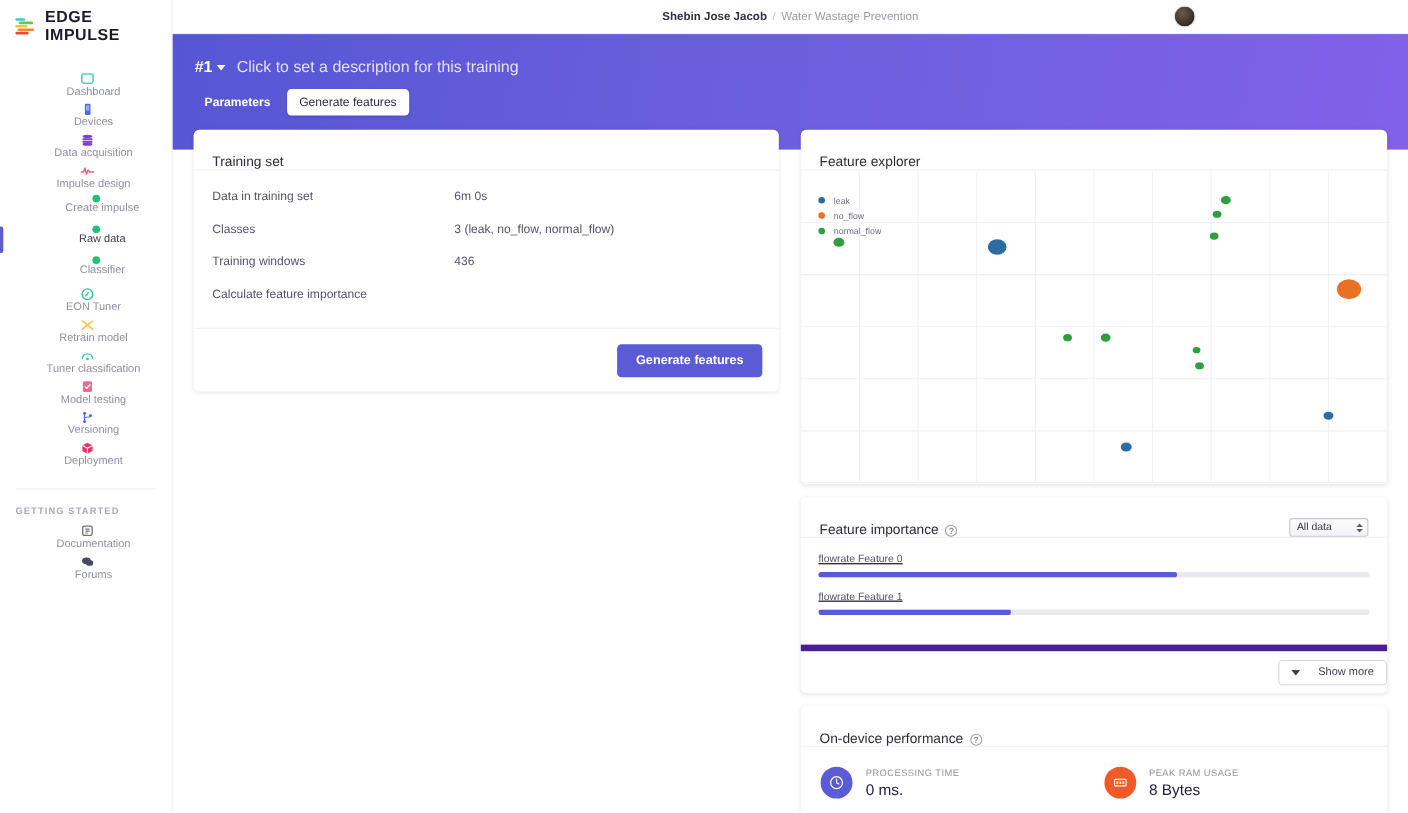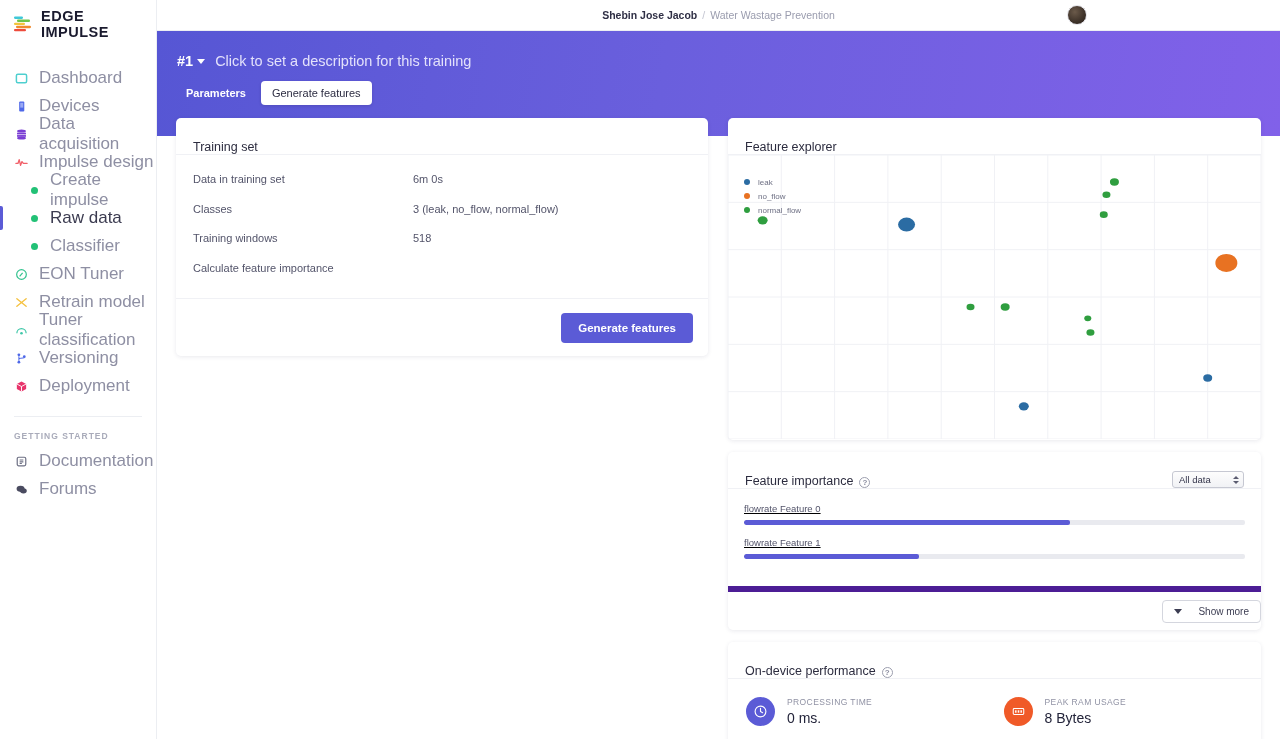--- a/index.html
+++ b/index.html
@@ -26,22 +26,23 @@
   .logo-mark { width: 21px; height: 17px; display: block; }
   .logo-text {
     font-size: 14.5px; font-weight: bold; letter-spacing: .5px;
     color: #1a1a2e;
   }
   .nav { margin-top: 28px; }
   .nav-item {
     position: relative;
     display: flex; align-items: center;
     height: 28px; padding-left: 14px;
-    font-size: 17px; color: #8e8fa3;
+    font-size: 10px; color: #8e8fa3;
     cursor: pointer;
+    flex-direction: column;
   }
   .nav-item .ic {
     width: 14px; height: 14px; margin-right: 11px;
     display: flex; align-items: center; justify-content: center;
     flex: 0 0 14px;
   }
   .nav-item.active { color: #3b3b50; font-weight: normal; }
   .nav-item.active::before {
     content: ""; position: absolute; left: 0; top: 2px;
     width: 3px; height: 24px; background: #5b5bd6; border-radius: 0 2px 2px 0;
@@ -301,20 +302,29 @@
       <div class="nav-item">
         <span class="ic">
           <svg viewBox="0 0 14 14" width="13" height="13">
               <path d="M2 10 A5 5 0 0 1 12 10" fill="none" stroke="#3fc7a8" stroke-width="1.3"></path>
               <circle cx="7" cy="10" r="1.4" fill="#3fc7a8"></circle>
             </svg>
         </span>
         <span>Tuner classification</span>
       </div>
 
+      <div class="nav-item">
+        <span class="ic">
+          <svg viewBox="0 0 14 14" width="13" height="13">
+              <rect x="2.5" y="1.8" width="9" height="10.4" rx="1.5" fill="#f56a8c"></rect>
+              <polyline points="4.6,7 6.3,8.7 9.6,5" stroke="#fff" stroke-width="1.3" fill="none" stroke-linecap="round" stroke-linejoin="round"></polyline>
+            </svg>
+        </span>
+        <span>Model testing</span>
+      </div>
 
       <div class="nav-item">
         <span class="ic">
           <svg viewBox="0 0 14 14" width="13" height="13">
               <circle cx="4.2" cy="3" r="1.5" fill="#4e68e8"></circle>
               <circle cx="4.2" cy="11" r="1.5" fill="#4e68e8"></circle>
               <circle cx="10" cy="5" r="1.5" fill="#4e68e8"></circle>
               <path d="M4.2 4.5 L4.2 9.5 M4.2 8 C4.2 6 10 6.8 10 6.3" stroke="#4e68e8" stroke-width="1.1" fill="none"></path>
             </svg>
         </span>
@@ -385,21 +395,21 @@
       <div class="ts-row">
         <div class="ts-k">Data in training set</div>
         <div class="ts-v">6m 0s</div>
       </div>
       <div class="ts-row">
         <div class="ts-k">Classes</div>
         <div class="ts-v">3 (leak, no_flow, normal_flow)</div>
       </div>
       <div class="ts-row">
         <div class="ts-k">Training windows</div>
-        <div class="ts-v">518</div>
+        <div class="ts-v">436</div>
       </div>
       <div class="ts-row">
         <div class="ts-k">Calculate feature importance</div>
         <div class="ts-v">
           <span class="cbx"></span>
         </div>
       </div>
     </div>
     <div class="ts-foot">
       <button class="btn-primary">Generate features</button>

